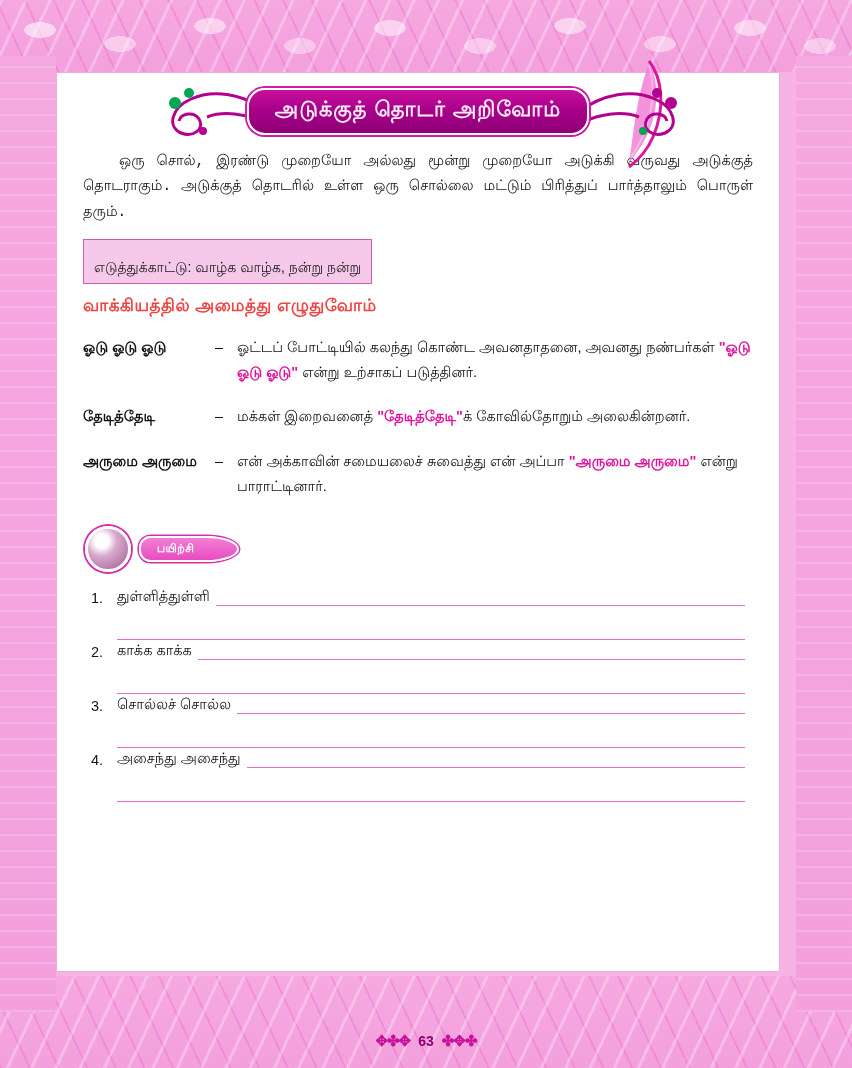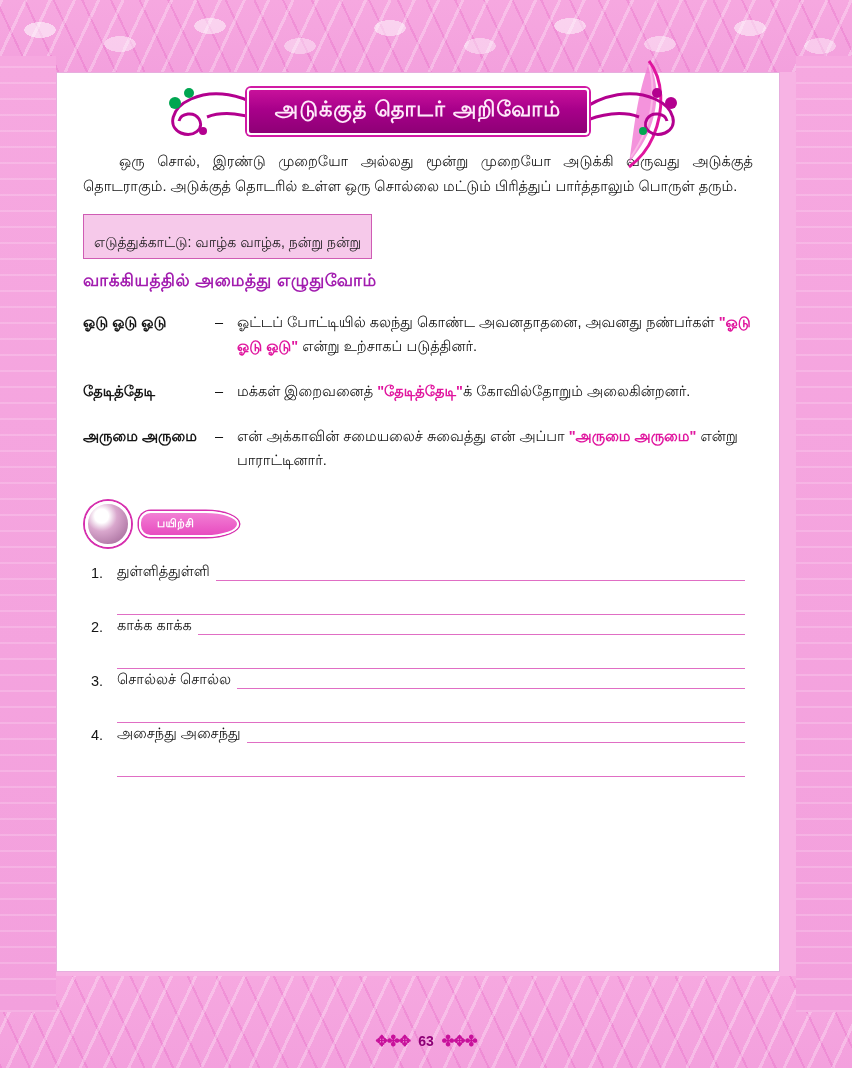--- a/index.html
+++ b/index.html
@@ -64,21 +64,21 @@
 
   
   .banner-wrap {
     position:relative; height:64px; margin-top:6px;
     display:flex; align-items:center; justify-content:center;
   }
   .banner {
     background: linear-gradient(#c8119b 0%, #a8008a 45%, #8e0076 100%);
     border:2px solid #ffffff;
     box-shadow: 0 0 0 2px #d11aa5;
-    border-radius:4px;
+    border-radius:18px;
     padding:7px 26px 9px;
     color:#ffe9fa;
     font-size:21px;
     font-weight:bold;
     letter-spacing:1px;
     white-space:nowrap;
     z-index:3;
   }
   .swirl-left, .swirl-right {
     position:absolute; top:4px; width:120px; height:58px; z-index:2;
@@ -90,33 +90,34 @@
   }
 
   
   .intro {
     margin: 6px 26px 0 26px;
     font-size:14.5px;
     color:#141414;
     line-height:1.75;
     text-align:justify;
     text-indent:36px;
+    font-family:Liberation Mono, monospace;
   }
   .example-box {
     margin:14px 26px 0 26px;
     display:inline-block;
     background:#f6c9ea;
     border:1px solid #cf5cb4;
     padding:19px 10px 6px;
     font-size:14px;
     color:#1a1a1a;
   }
   .sub-head {
     margin:12px 26px 0 26px;
-    color:#a21caf;
+    color:#ef4444;
     font-size:17px;
     font-weight:bold;
     letter-spacing:.5px;
   }
 
   
   table.examples {
     width: calc(100% - 52px);
     margin:10px 26px 0 26px;
     border-collapse:collapse;

